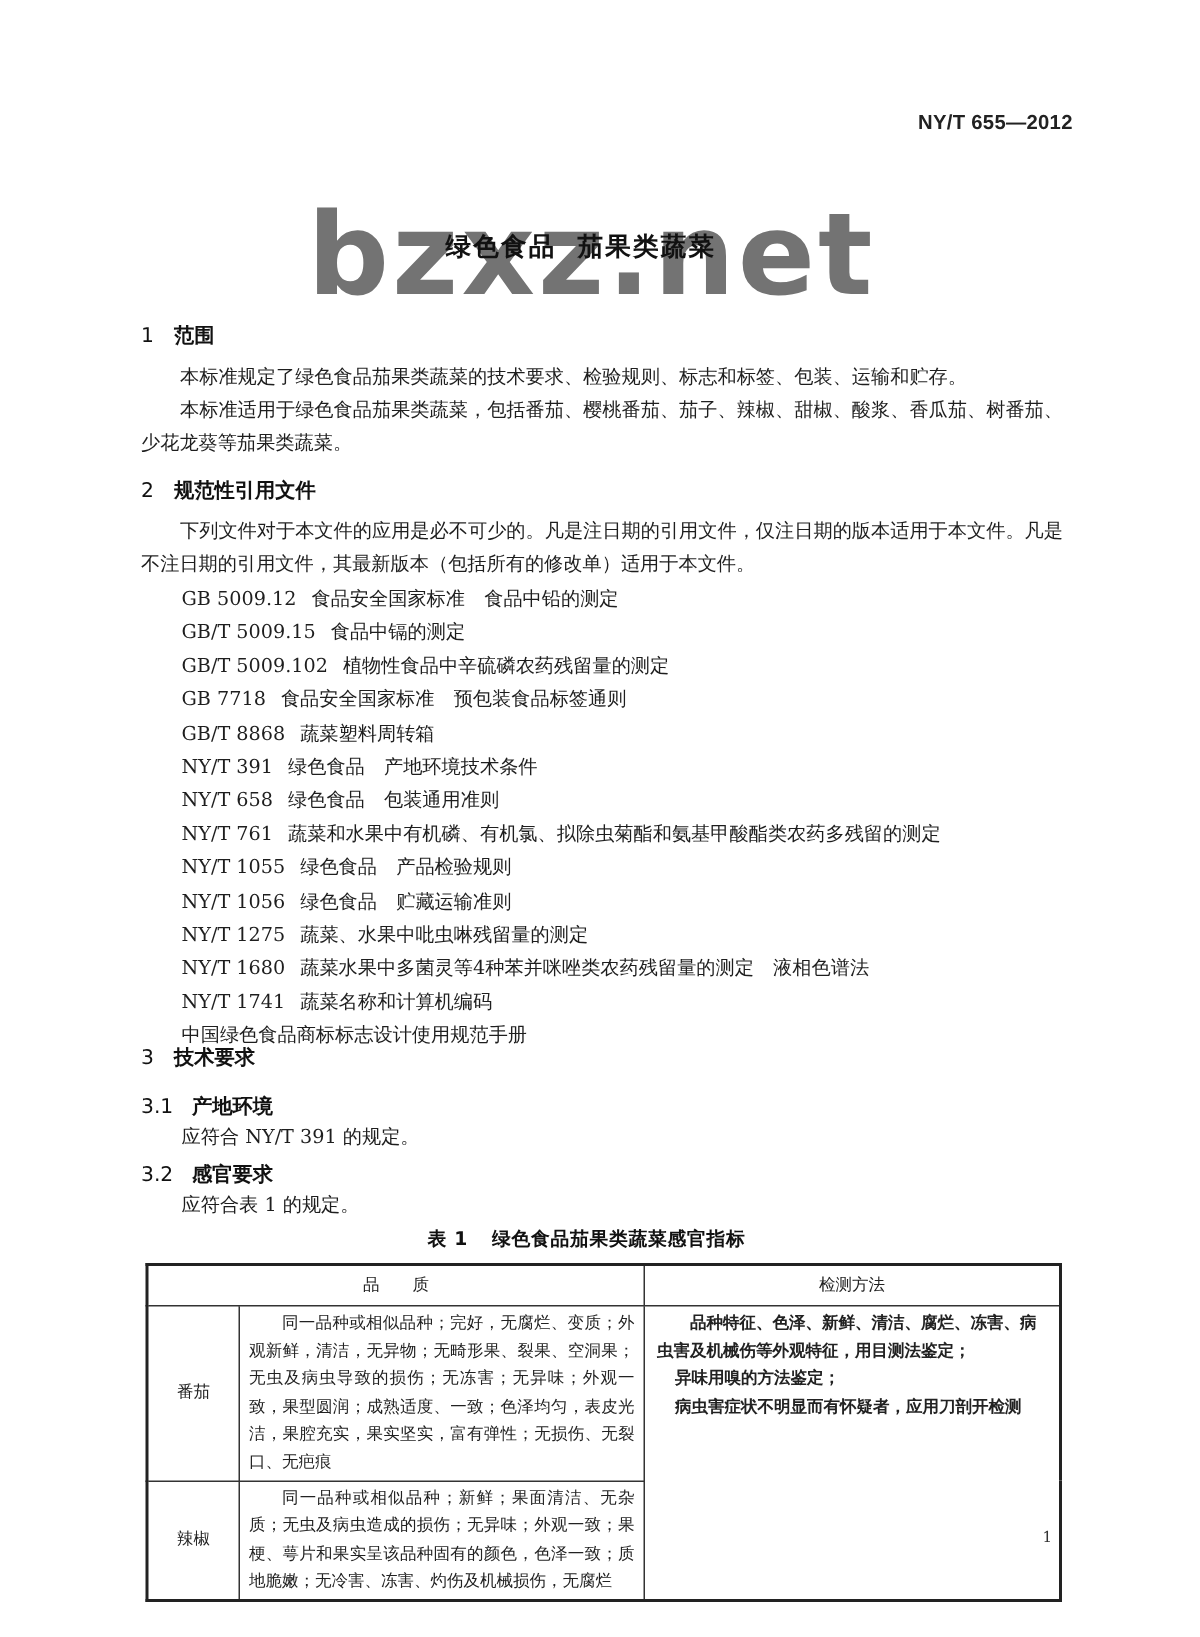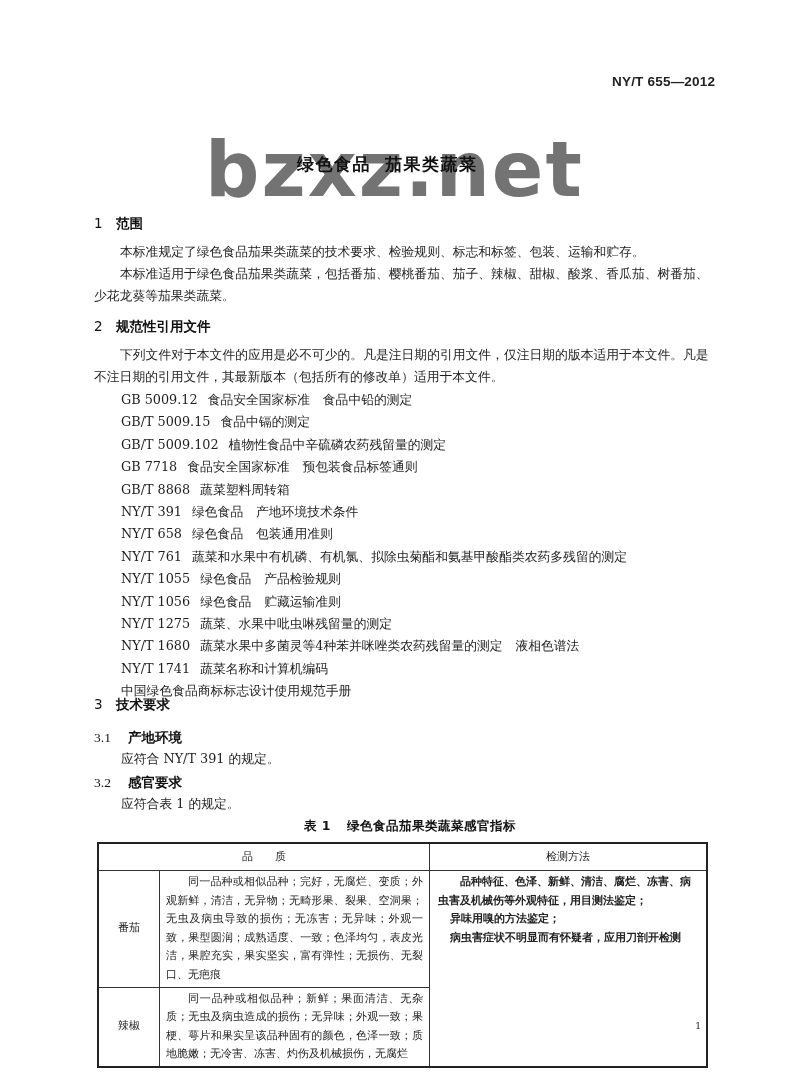--- a/index.html
+++ b/index.html
@@ -18,29 +18,29 @@
   }
   .doc-title {
     left: 297px; top: 153px; font-family: "DejaVu Sans", "Liberation Sans", sans-serif;
     font-size: 17px; font-weight: bold; color: #111; letter-spacing: 1.5px;
   }
   .doc-title .gap { display: inline-block; width: 14px; }
   .h1 {
     font-family: "DejaVu Sans", "Liberation Sans", sans-serif; font-size: 13.5px; font-weight: bold; color: #111;
   }
   .h1 .num { display: inline-block; width: 22px; font-weight: normal; }
-  .h2 .num { display: inline-block; width: 34px; font-weight: normal; font-family: Liberation Serif, serif; }
+  .h2 .num { display: inline-block; width: 34px; font-weight: normal; }
   .para { font-size: 12.8px; line-height: 22px; color: #1e1e1e; }
   .indent { text-indent: 26px; }
   .ref-list { left: 121px; top: 389px; font-size: 12.8px; line-height: 22.4px; color: #1e1e1e; }
   .ref-row { white-space: nowrap; }
   .ref-row .code { display: inline-block; margin-right: 10px; }
   .table-caption {
     left: 285px; top: 818px; font-family: "DejaVu Sans", "Liberation Sans", sans-serif;
-    font-size: 12.5px; font-weight: bold; color: #111; letter-spacing: 0.5px; margin-left: 19px;
+    font-size: 12.5px; font-weight: bold; color: #111; letter-spacing: 0.5px;
   }
   .table-caption .gap { display: inline-block; width: 16px; }
   table.sens {
     position: absolute; left: 97px; top: 842px; width: 611px; border-collapse: collapse;
     font-size: 11px; color: #222; line-height: 18.6px;
   }
   table.sens td, table.sens th { border: 1px solid #333; vertical-align: middle; }
   table.sens { border: 2px solid #222; }
   table.sens th { font-weight: normal; height: 24px; text-align: center; }
   table.sens td.name { width: 58px; text-align: center; }

